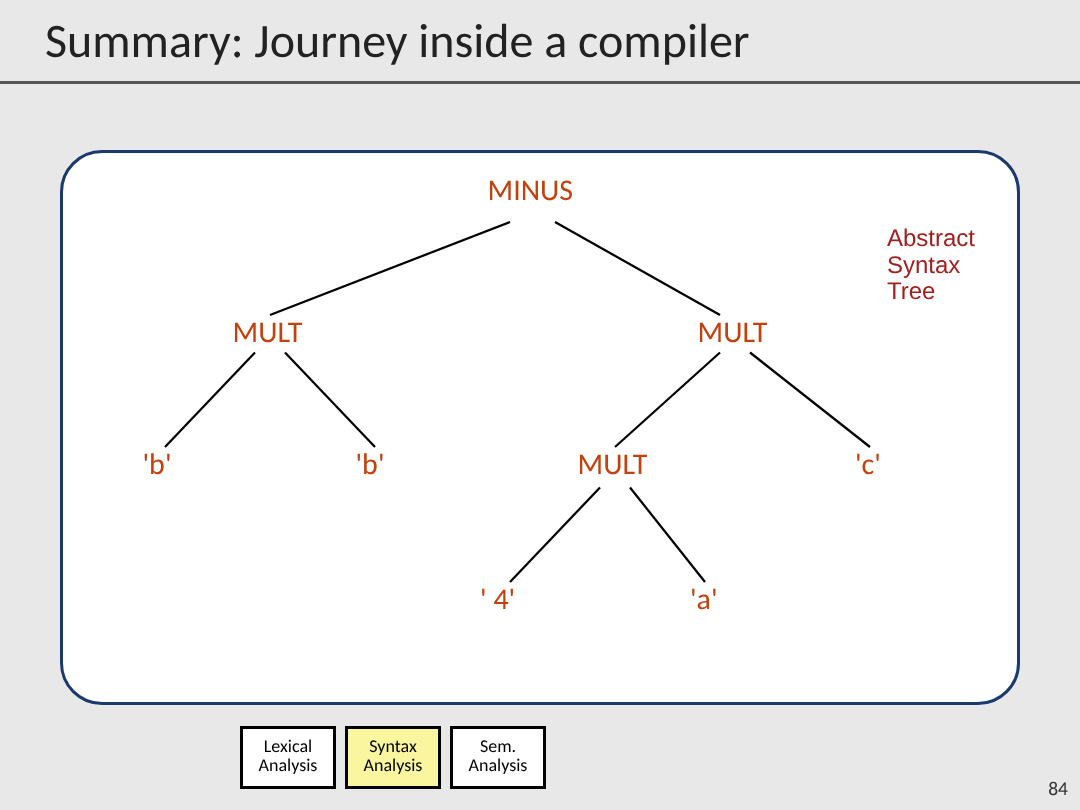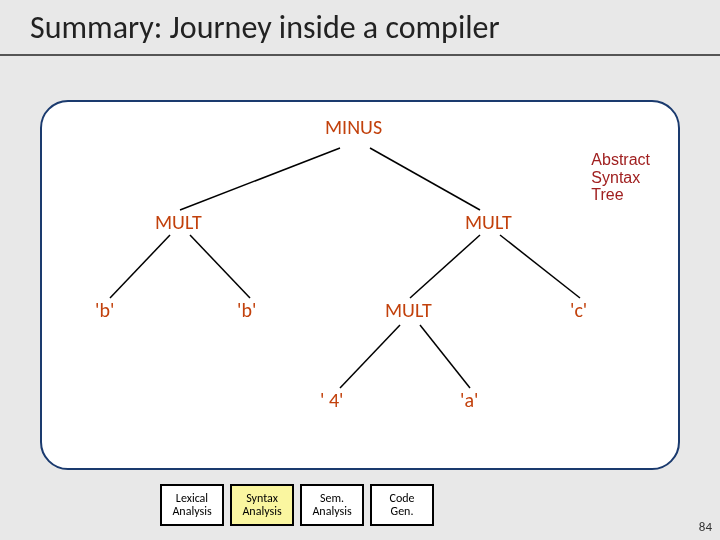--- a/index.html
+++ b/index.html
@@ -145,19 +145,15 @@
     <span>Analysis</span>
   </div>
   <div class="stage highlight">
     <span>Syntax</span>
     <span>Analysis</span>
   </div>
   <div class="stage">
     <span>Sem.</span>
     <span>Analysis</span>
   </div>
-  <div class="stage">
-    <span>Code</span>
-    <span>Gen.</span>
-  </div>
 </div>
 
 <div class="pagenum">84</div>
 
 </body></html>

